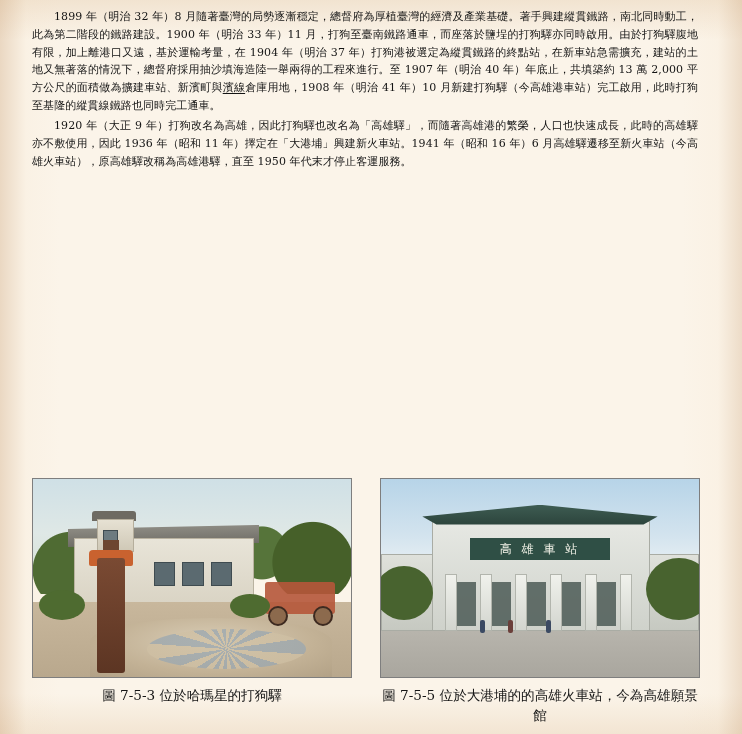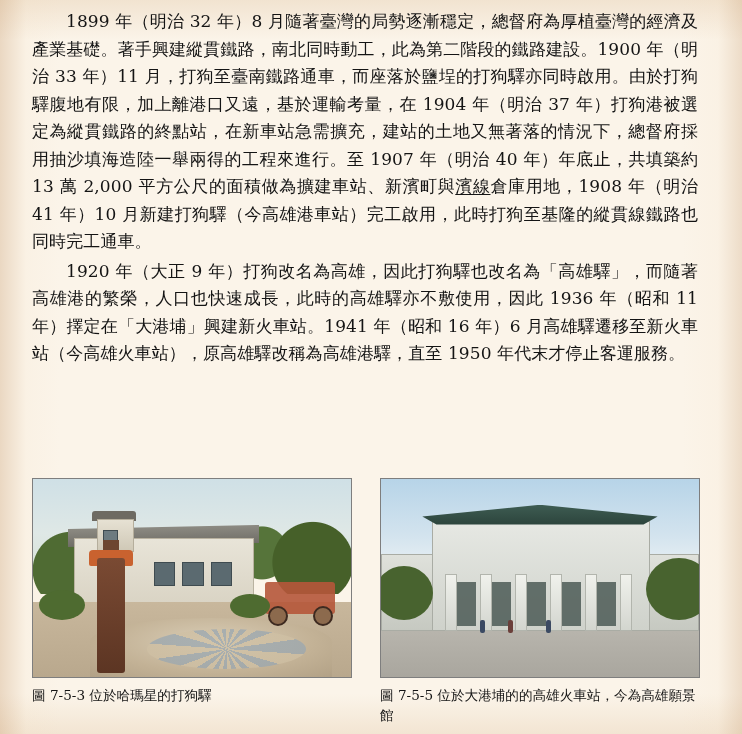--- a/index.html
+++ b/index.html
@@ -26,21 +26,21 @@
       #fbf4e9;
   }
   .content {
     position: absolute;
     left: 32px;
     top: 8px;
     width: 678px;
     height: 718px;
   }
   .para {
-    font-size: 17px;
+    font-size: 11px;
     line-height: 1.62;
     color: #141414;
     text-align: justify;
     text-justify: inter-ideograph;
     margin: 0 12px 1px 0;
     text-indent: 2em;
     letter-spacing: 0.1px;
   }
   .para.p1 { margin-bottom: 2px; }
   .underline-word {
@@ -65,21 +65,21 @@
     border: 1px solid #7e7e7e;
     box-sizing: border-box;
     position: relative;
     overflow: hidden;
   }
   .caption {
     margin-top: 7px;
     font-size: 13.6px;
     line-height: 1.5;
     color: #141414;
-    text-align: left;
+    text-align: center;
   }
 
   
   .p1-sky {
     position: absolute; left: 0; top: 0; width: 100%; height: 46%;
     background: linear-gradient(#cfe0e6 0%, #dfe8e6 60%, #d7e2d8 100%);
   }
   .p1-trees {
     position: absolute; left: 0; top: 18%; width: 100%; height: 40%;
     background:
@@ -246,20 +246,21 @@
       </div>
 
       <div class="figure">
         <div class="photo">
           <div class="p2-sky"></div>
           <div class="p2-ground"></div>
           <div class="p2-side-l"></div>
           <div class="p2-side-r"></div>
           <div class="p2-main"></div>
           <div class="p2-roof"></div>
+          <div class="p2-sign">高 雄 車 站</div>
           <div class="p2-col" style="left:20%;"></div>
           <div class="p2-col" style="left:31%;"></div>
           <div class="p2-col" style="left:42%;"></div>
           <div class="p2-col" style="left:53%;"></div>
           <div class="p2-col" style="left:64%;"></div>
           <div class="p2-col" style="left:75%;"></div>
           <div class="p2-door" style="left:24%;width:6%;"></div>
           <div class="p2-door" style="left:35%;width:6%;"></div>
           <div class="p2-door" style="left:46%;width:6%;"></div>
           <div class="p2-door" style="left:57%;width:6%;"></div>

